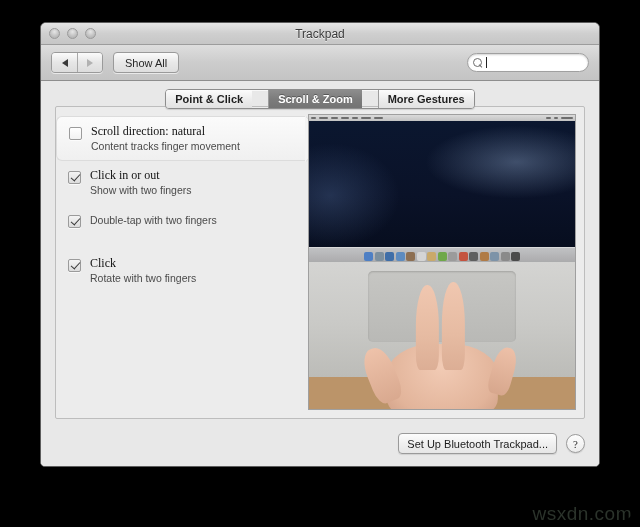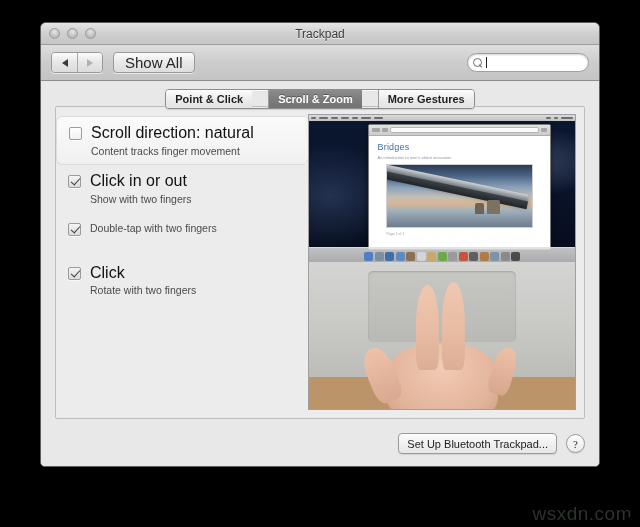--- a/index.html
+++ b/index.html
@@ -112,21 +112,21 @@
   .tri-right { border-left: 6px solid #3a3a3a; }
   .seg-btn.disabled .tri-right { border-left-color: #b2b2b2; }
 
   .showall {
     margin-left: 10px;
     height: 21px;
     padding: 0 11px;
     border-radius: 4px;
     border: 1px solid #9a9a9a;
     background: linear-gradient(to bottom, #fbfbfb 0%, #e8e8e8 50%, #dedede 100%);
-    font-size: 15px;
+    font-size: 11px;
     color: #262626;
     display: flex;
     align-items: center;
     box-shadow: 0 1px 0 rgba(255,255,255,.6);
     font-family: "Liberation Sans", sans-serif;
   }
 
   .searchfield {
     position: absolute;
     right: 10px;
@@ -279,23 +279,23 @@
     content: "";
     position: absolute;
     left: 3.5px; top: 0px;
     width: 4px; height: 8px;
     border: solid #3a3a3a;
     border-width: 0 1.8px 1.8px 0;
     transform: rotate(42deg);
   }
   .opt-texts { line-height: 1.18; }
   .opt-title {
-    font-size: 16px;
+    font-size: 12px;
     color: #111;
-    font-family: Liberation Sans, sans-serif;
+    font-family: Liberation Serif, serif;
   }
   .opt-sub {
     font-size: 10.5px;
     color: #4a4a4a;
     margin-top: 2px;
     font-family: "Liberation Sans", sans-serif;
   }
 
   
   .preview {
@@ -632,39 +632,20 @@
               <span class="mb-item" style="width:8px"></span>
               <span class="mb-item" style="width:6px"></span>
               <span class="mb-item" style="width:10px"></span>
               <span class="mb-item" style="width:9px"></span>
               <span class="mb-spacer"></span>
               <span class="mb-item" style="width:5px"></span>
               <span class="mb-item" style="width:4px"></span>
               <span class="mb-item" style="width:12px"></span>
             </div>
 
-            <div class="safari">
-              <div class="safari-bar">
-                <span class="sb-chip" style="width:8px"></span>
-                <span class="sb-chip" style="width:6px"></span>
-                <span class="sb-url"></span>
-                <span class="sb-chip" style="width:6px"></span>
-              </div>
-              <div class="safari-page">
-                <div class="page-title">Bridges</div>
-                <div class="page-sub">An introduction to man's oldest innovation</div>
-                <div class="bridge-photo">
-                  <div class="bridge-deck"></div>
-                  <div class="bridge-under"></div>
-                  <div class="bridge-pier"></div>
-                  <div class="bridge-pier2"></div>
-                </div>
-                <div class="page-foot">Page 1 of 1</div>
-              </div>
-            </div>
 
             <div class="dock">
               <span class="dock-icon" style="background:#4e7fc4"></span>
               <span class="dock-icon" style="background:#7c8f9e"></span>
               <span class="dock-icon" style="background:#3f6ea8"></span>
               <span class="dock-icon" style="background:#5d8bbf"></span>
               <span class="dock-icon" style="background:#8d6f52"></span>
               <span class="dock-icon" style="background:#d4d4d4"></span>
               <span class="dock-icon" style="background:#c9a96a"></span>
               <span class="dock-icon" style="background:#6fa84a"></span>

